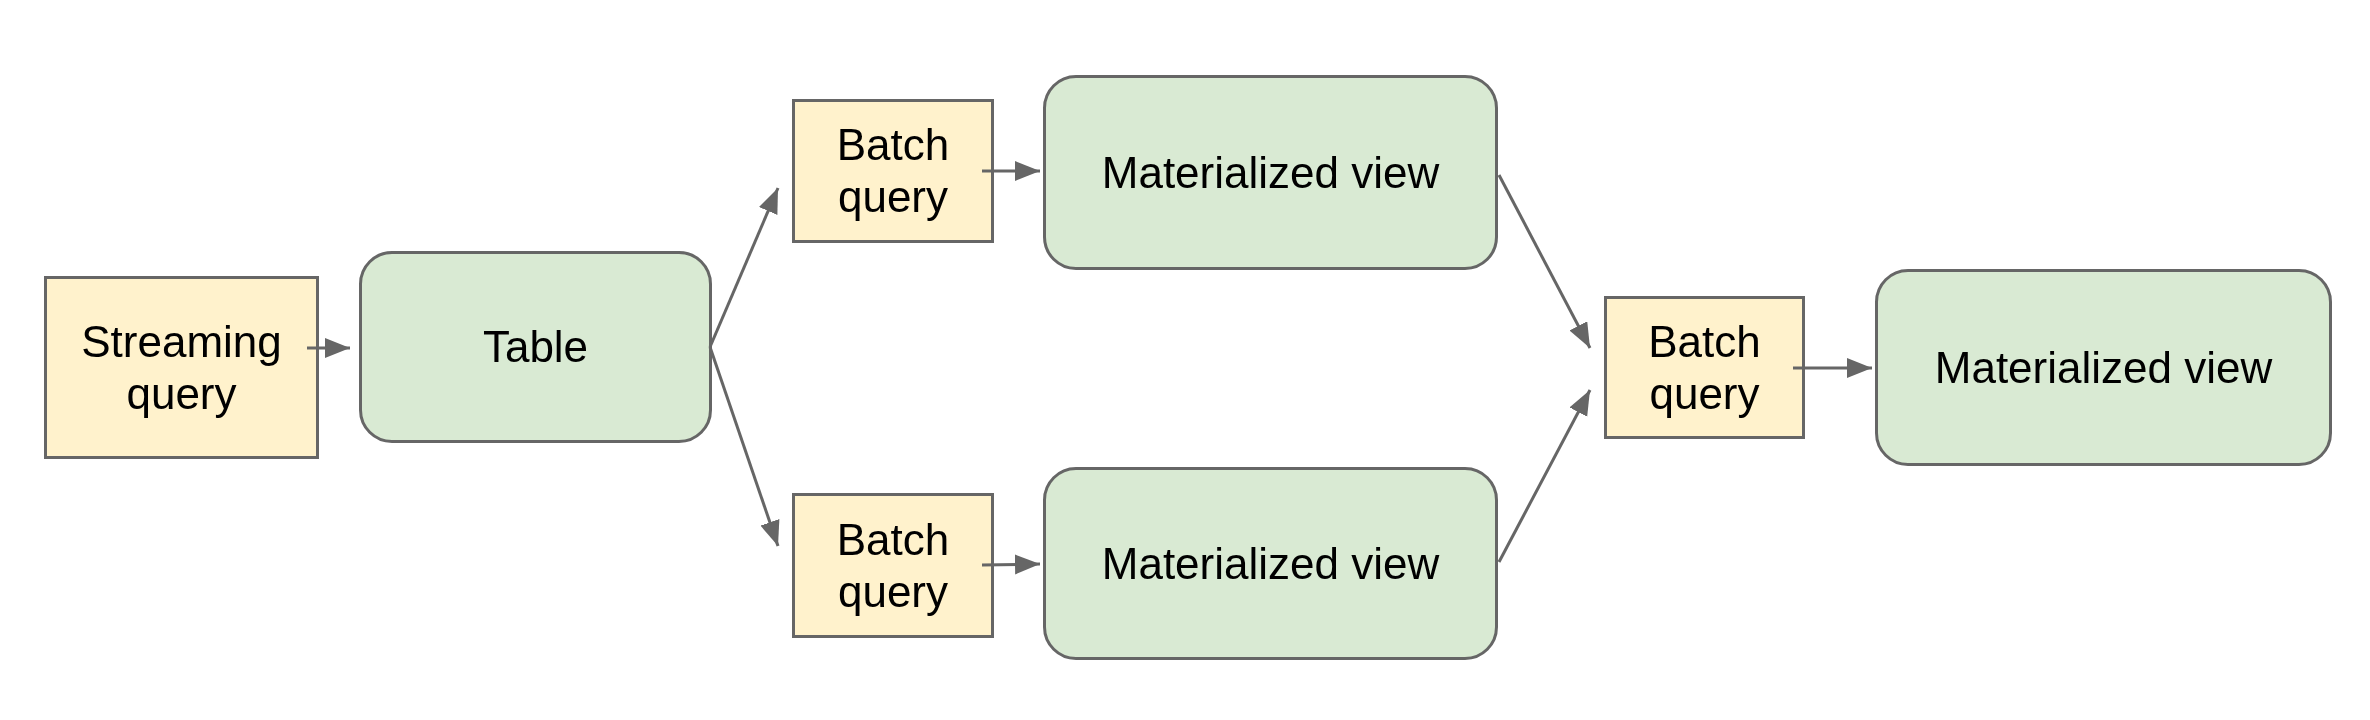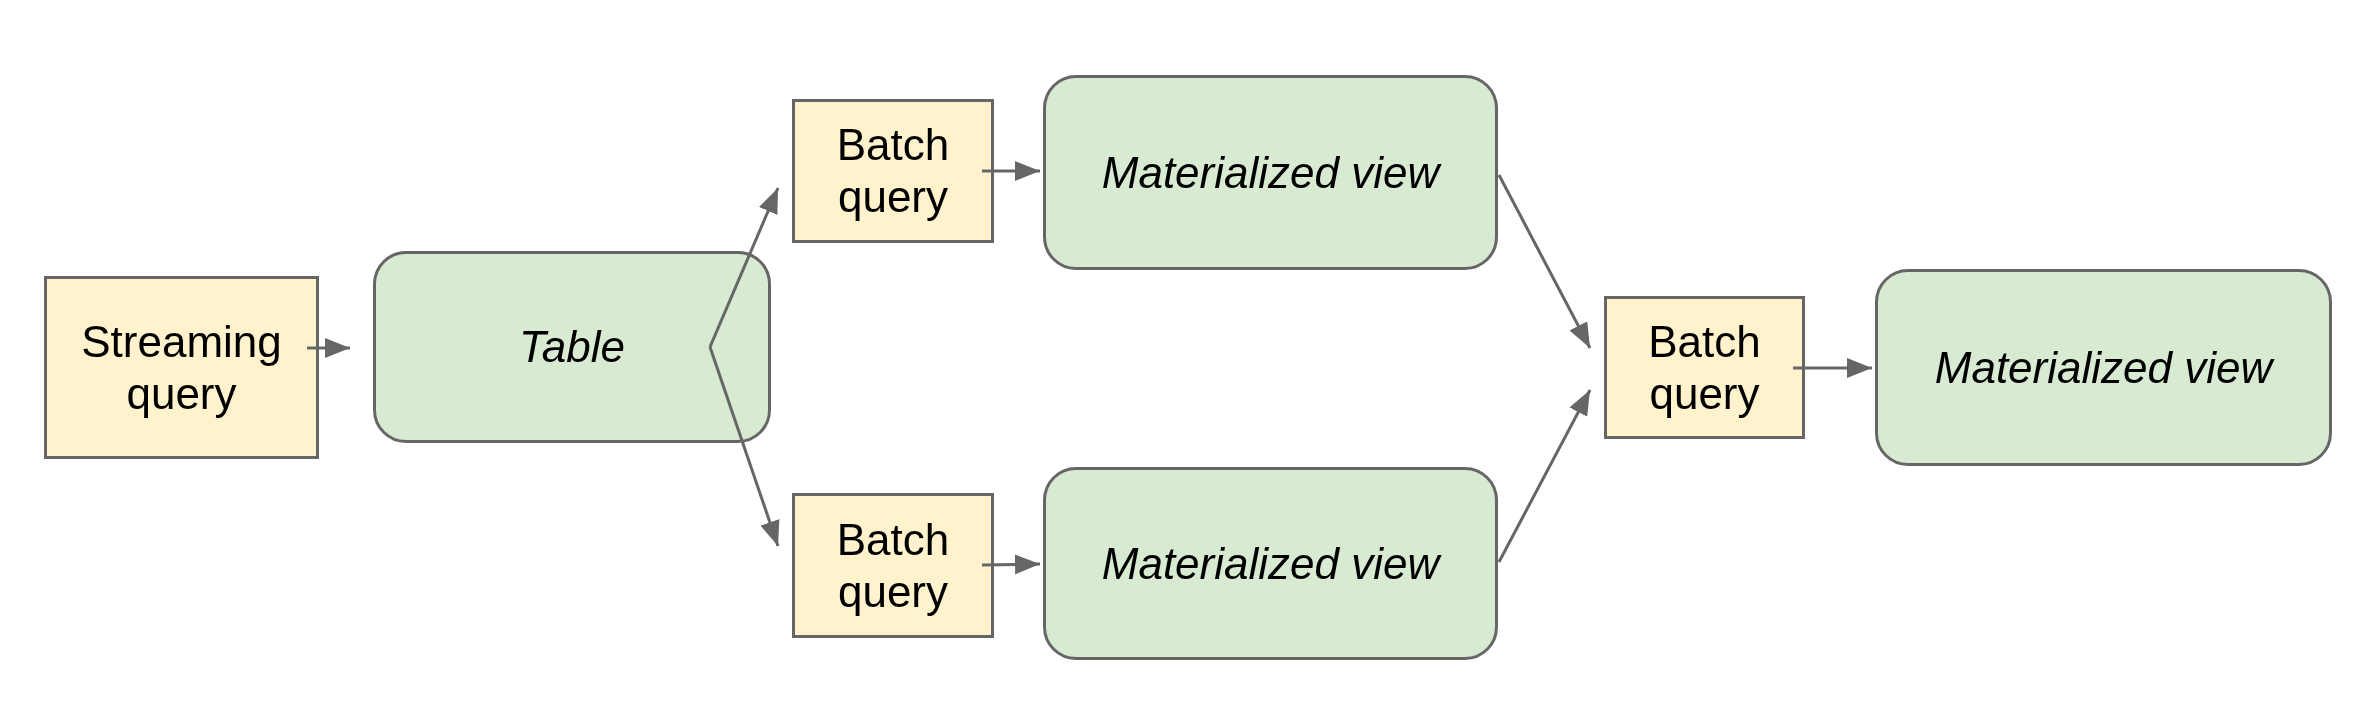--- a/index.html
+++ b/index.html
@@ -39,33 +39,32 @@
     font-size: 44px;
     line-height: 52px;
   }
   .node.query {
     background: #fff2cc;
     margin-left: 12px;
   }
   .node.view {
     background: #d9ead3;
     border-radius: 33px;
-    font-style: italic;
   }
 </style>
 </head>
 <body>
 
 <div class="canvas">
 
   <div class="node query" style="left:32px;  top:276px; width:275px; height:183px;">
     <span>Streaming query</span>
   </div>
 
-  <div class="node view" style="left:373px; top:251px; width:398px; height:192px;justify-content:center;">
+  <div class="node view" style="left:359px; top:251px; width:353px; height:192px;justify-content:center;">
     <span>Table</span>
   </div>
 
   <div class="node query" style="left:780px; top:99px; width:202px; height:144px;">
     <span>Batch query</span>
   </div>
 
   <div class="node view" style="left:1043px; top:75px; width:455px; height:195px;">
     <span>Materialized view</span>
   </div>

